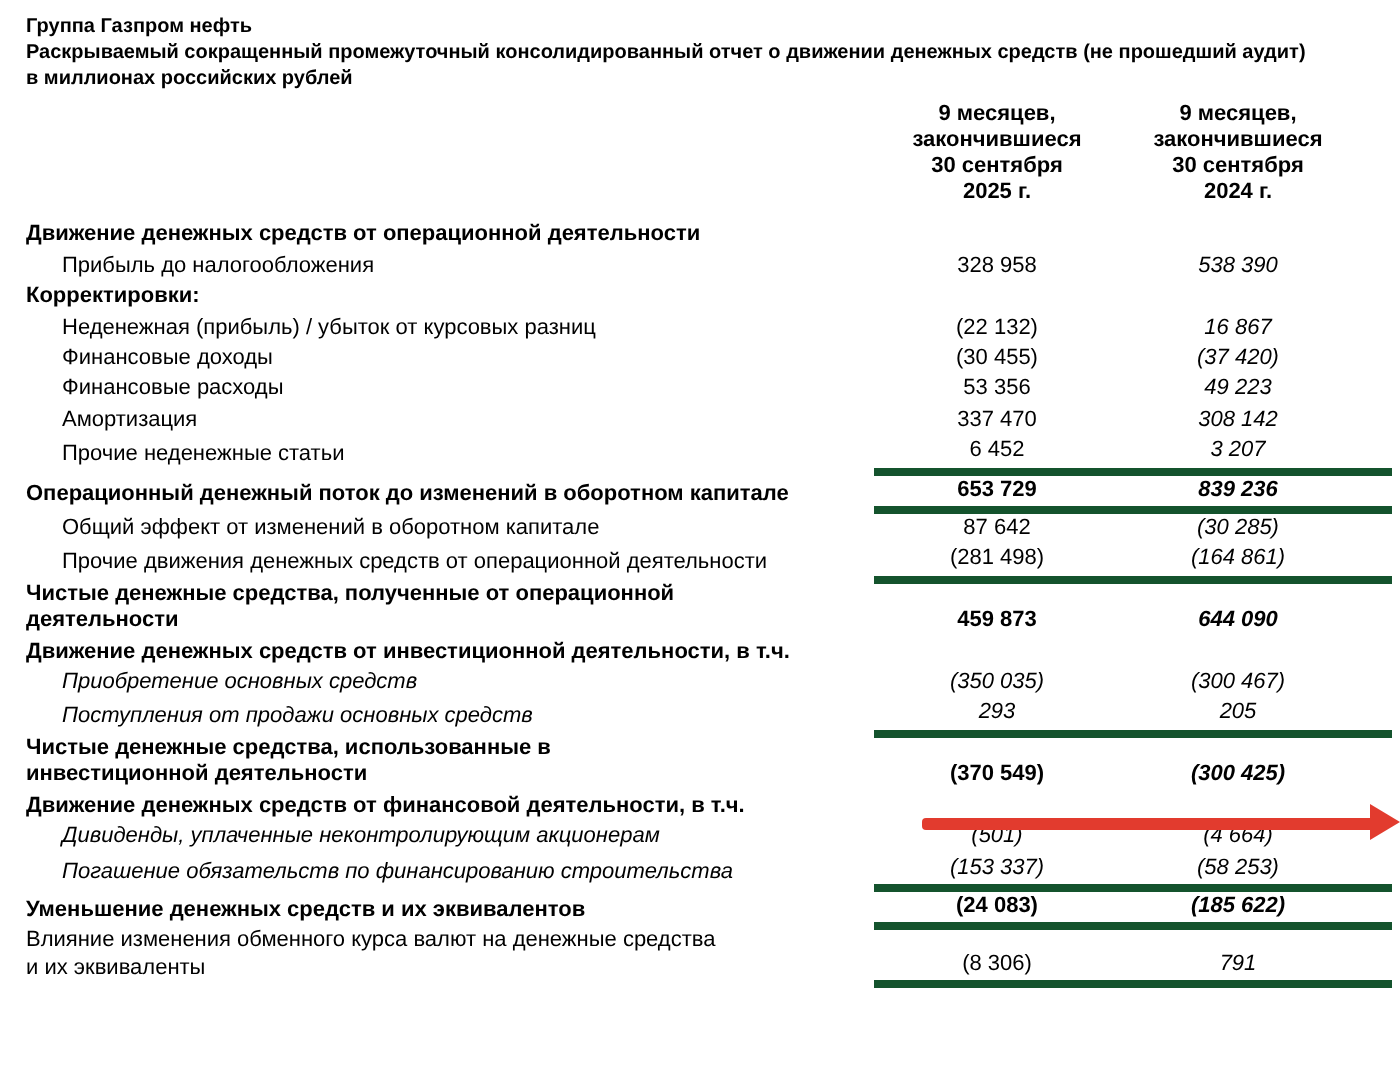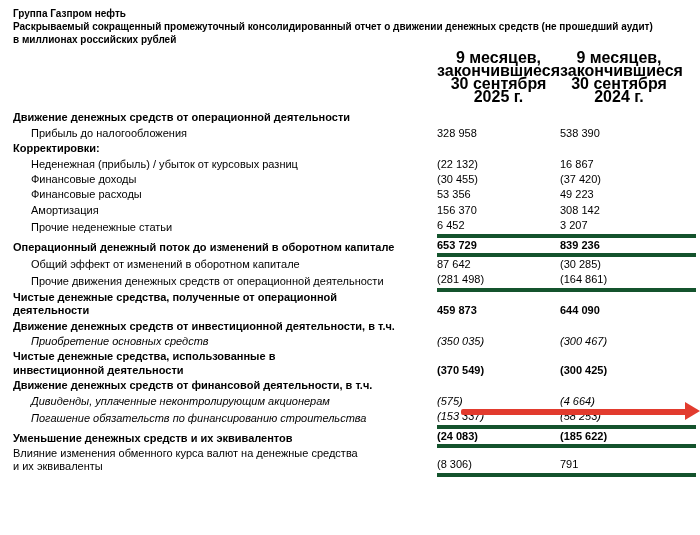--- a/index.html
+++ b/index.html
@@ -6,28 +6,28 @@
   body{
     width:700px;height:535px;background:#ffffff;overflow:hidden;
     font-family:"Liberation Sans",sans-serif;color:#000;
     -webkit-font-smoothing:antialiased;
   }
   .page{position:relative;width:700px;height:429px;box-sizing:border-box;padding:8px 0 0 13px;}
   .doc-header .t{font-weight:bold;font-size:10px;line-height:12.8px;white-space:pre;}
   table.stmt{border-collapse:collapse;table-layout:fixed;width:683px;}
   td{font-size:11px;line-height:13.4px;vertical-align:bottom;padding:0;}
   .colhead{
-    font-weight:bold;font-size:16px;line-height:13px;text-align:center;
+    font-weight:bold;font-size:11px;line-height:13px;text-align:center;
     vertical-align:bottom;white-space:pre-line;padding:5px 0 7px 0;
   }
   .colhead.c2{padding-right:18px;}
   .cell{padding-top:1px;padding-bottom:1px;}
   .lbl{white-space:pre;overflow:visible;}
-  .val{text-align:left;white-space:pre;}
-  .v2{padding-right:18px;}
+  .val{text-align:center;white-space:pre;}
+  .v2{padding-right:18px;font-style:italic;}
   tr.style-section .lbl{font-weight:bold;}
   tr.style-subhead .lbl{font-weight:bold;}
   tr.style-item .lbl{padding-left:18px;}
   tr.style-itemitalic .lbl{padding-left:18px;font-style:italic;margin-top:28px;}
   tr.style-itemitalic .val{font-style:italic;}
   tr.style-total .lbl,tr.style-total .val{font-weight:bold;}
   tr.rule-thin .val{border-bottom:4px solid #14532d;}
   .arrow{position:absolute;left:461px;top:402px;width:239px;height:19px;pointer-events:none;}
   .arrow .shaft{position:absolute;left:0;top:7px;width:226px;height:6px;border-radius:2px;}
   .arrow .head{
@@ -92,21 +92,21 @@
     <td class="val v1 cell">(30 455)</td>
     <td class="val v2 cell">(37 420)</td>
   </tr>
         <tr class="style-item rule-none">
     <td class="lbl cell">Финансовые расходы</td>
     <td class="val v1 cell">53 356</td>
     <td class="val v2 cell">49 223</td>
   </tr>
         <tr class="style-item rule-none">
     <td class="lbl cell">Амортизация</td>
-    <td class="val v1 cell">156 370</td>
+    <td class="val v1 cell">337 470</td>
     <td class="val v2 cell">308 142</td>
   </tr>
         <tr class="style-item rule-thin">
     <td class="lbl cell">Прочие неденежные статьи</td>
     <td class="val v1 cell">6 452</td>
     <td class="val v2 cell">3 207</td>
   </tr>
         <tr class="style-total rule-thin">
     <td class="lbl cell">Операционный денежный поток до изменений в оборотном капитале</td>
     <td class="val v1 cell">653 729</td>
@@ -131,34 +131,39 @@
         <tr class="style-section rule-none">
     <td class="lbl cell">Движение денежных средств от инвестиционной деятельности, в т.ч.</td>
     <td class="val v1 cell"></td>
     <td class="val v2 cell"></td>
   </tr>
         <tr class="style-itemitalic rule-none">
     <td class="lbl cell">Приобретение основных средств</td>
     <td class="val v1 cell">(350 035)</td>
     <td class="val v2 cell">(300 467)</td>
   </tr>
+        <tr class="style-itemitalic rule-thin">
+    <td class="lbl cell">Поступления от продажи основных средств</td>
+    <td class="val v1 cell">293</td>
+    <td class="val v2 cell">205</td>
+  </tr>
         <tr class="style-total rule-none">
     <td class="lbl cell">Чистые денежные средства, использованные в
 инвестиционной деятельности</td>
     <td class="val v1 cell">(370 549)</td>
     <td class="val v2 cell">(300 425)</td>
   </tr>
         <tr class="style-section rule-none">
     <td class="lbl cell">Движение денежных средств от финансовой деятельности, в т.ч.</td>
     <td class="val v1 cell"></td>
     <td class="val v2 cell"></td>
   </tr>
         <tr class="style-itemitalic rule-none">
     <td class="lbl cell">Дивиденды, уплаченные неконтролирующим акционерам</td>
-    <td class="val v1 cell">(575)</td>
+    <td class="val v1 cell">(501)</td>
     <td class="val v2 cell">(4 664)</td>
   </tr>
         <tr class="style-itemitalic rule-thin">
     <td class="lbl cell">Погашение обязательств по финансированию строительства</td>
     <td class="val v1 cell">(153 337)</td>
     <td class="val v2 cell">(58 253)</td>
   </tr>
         <tr class="style-total rule-thin">
     <td class="lbl cell">Уменьшение денежных средств и их эквивалентов</td>
     <td class="val v1 cell">(24 083)</td>

